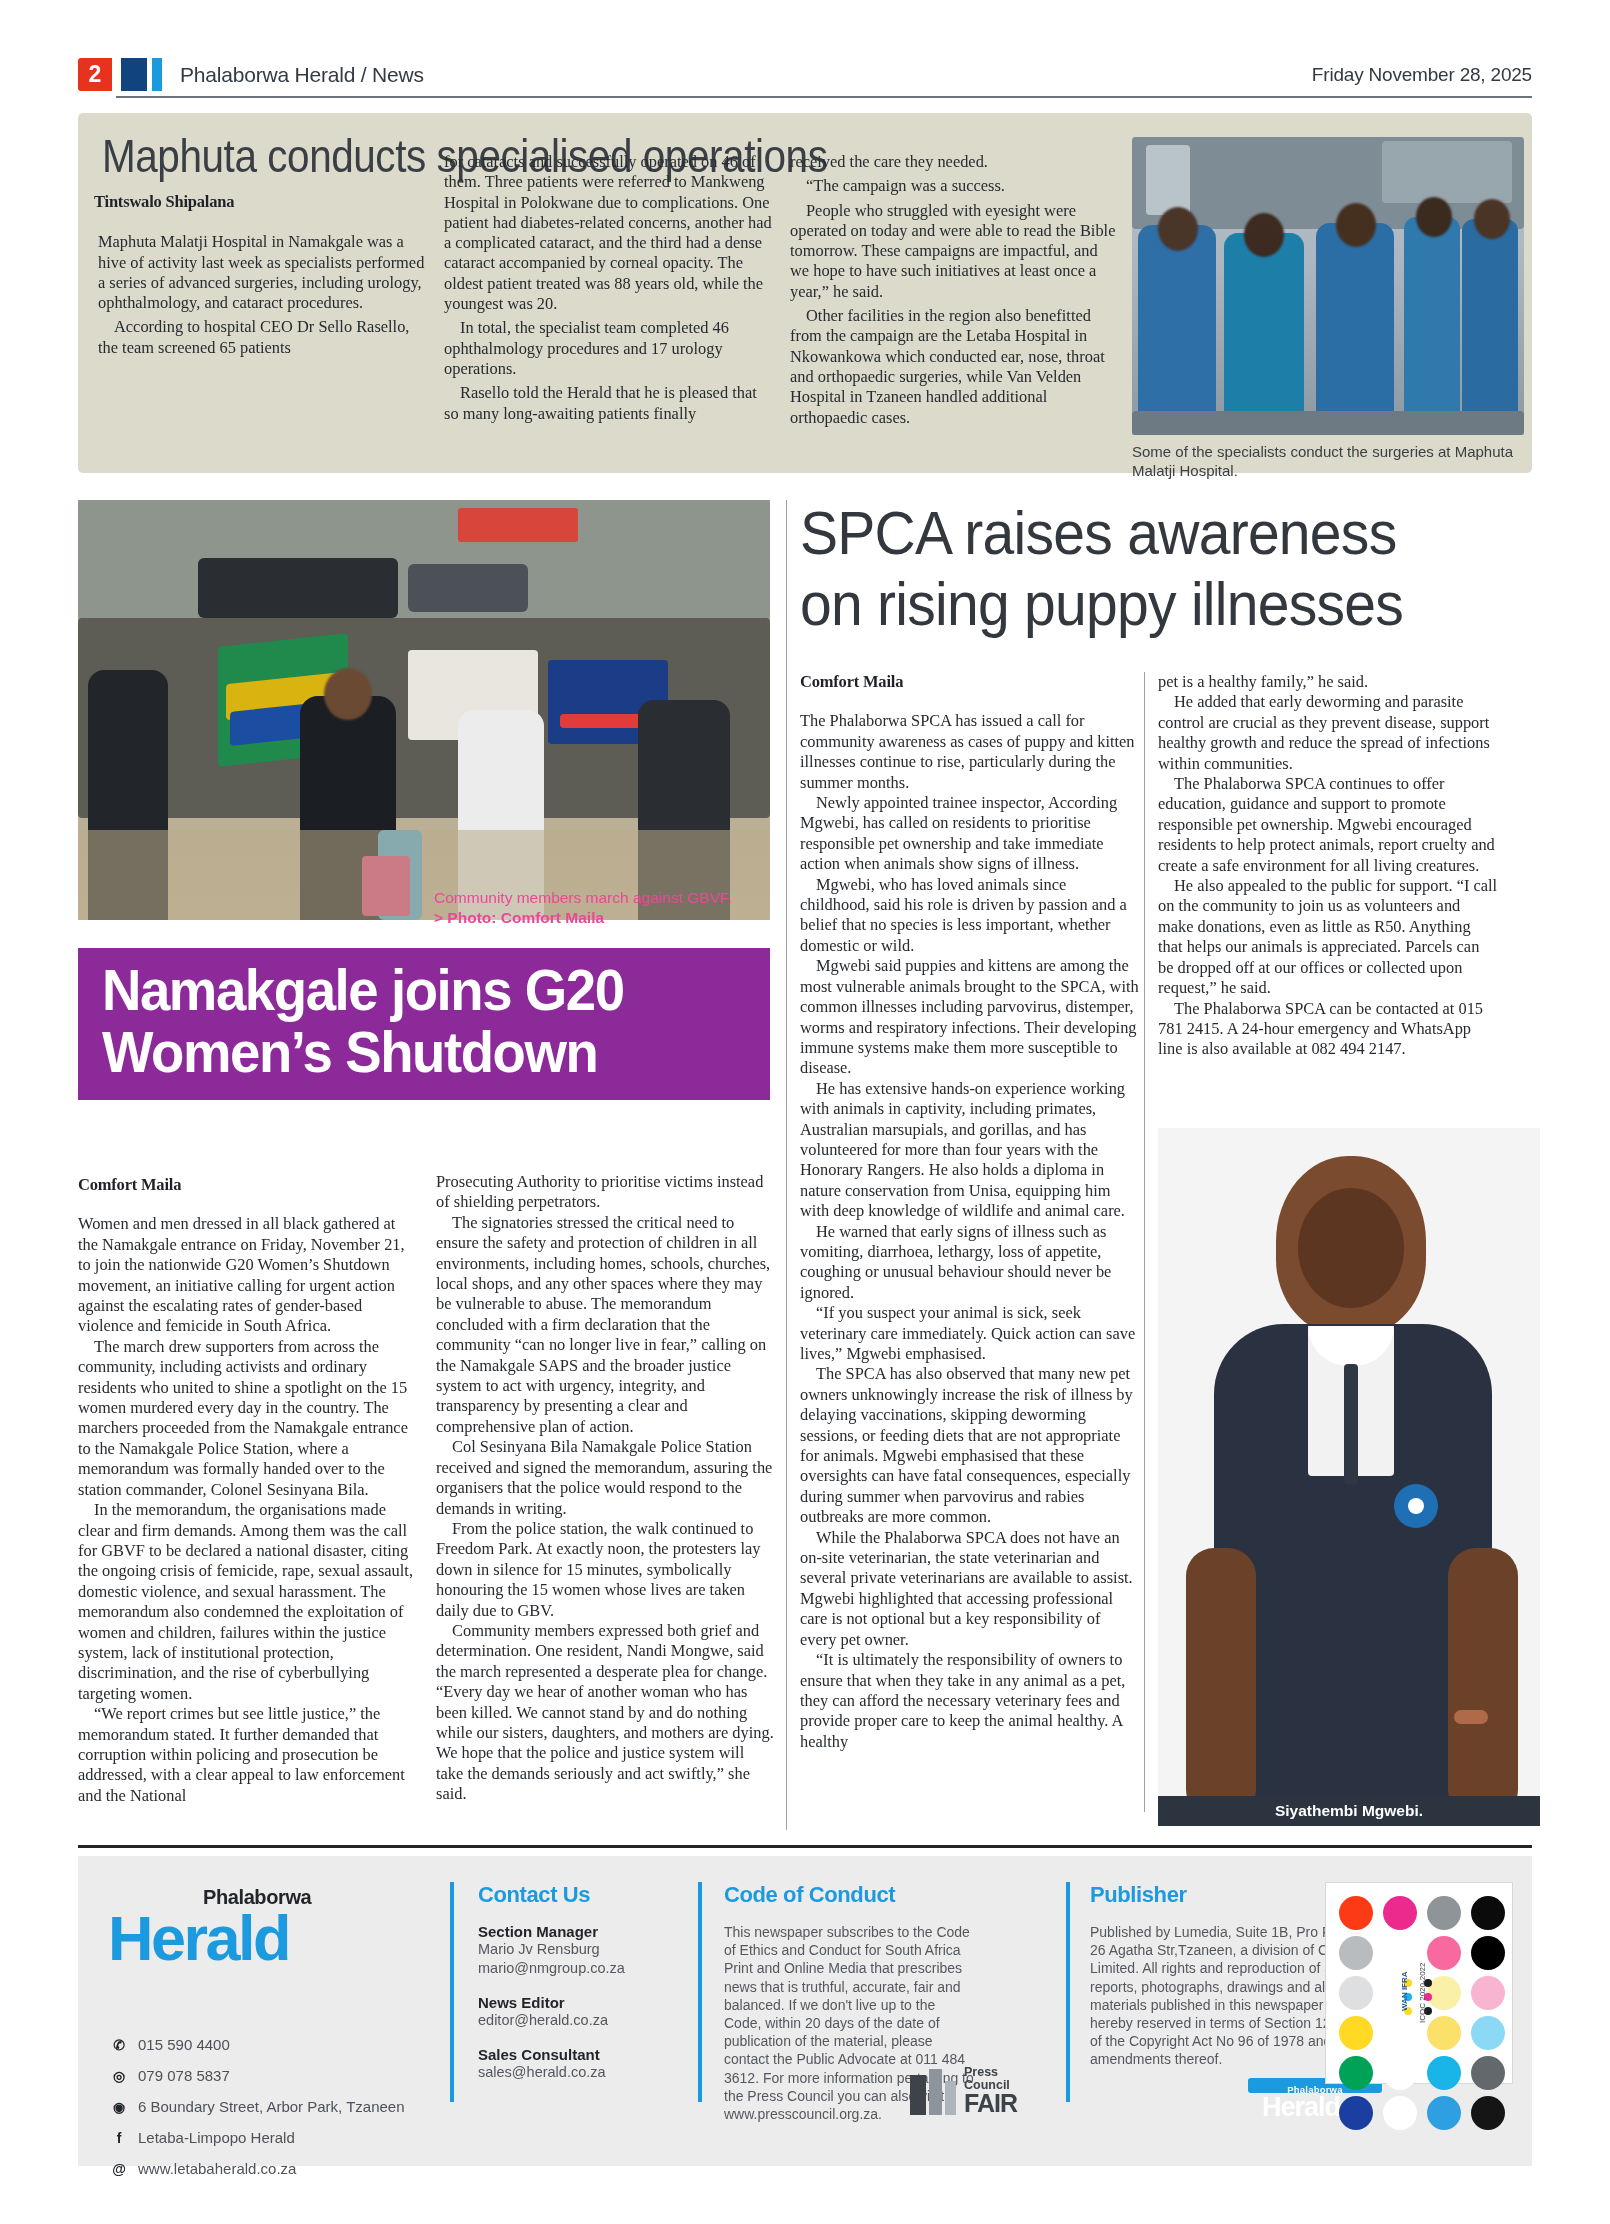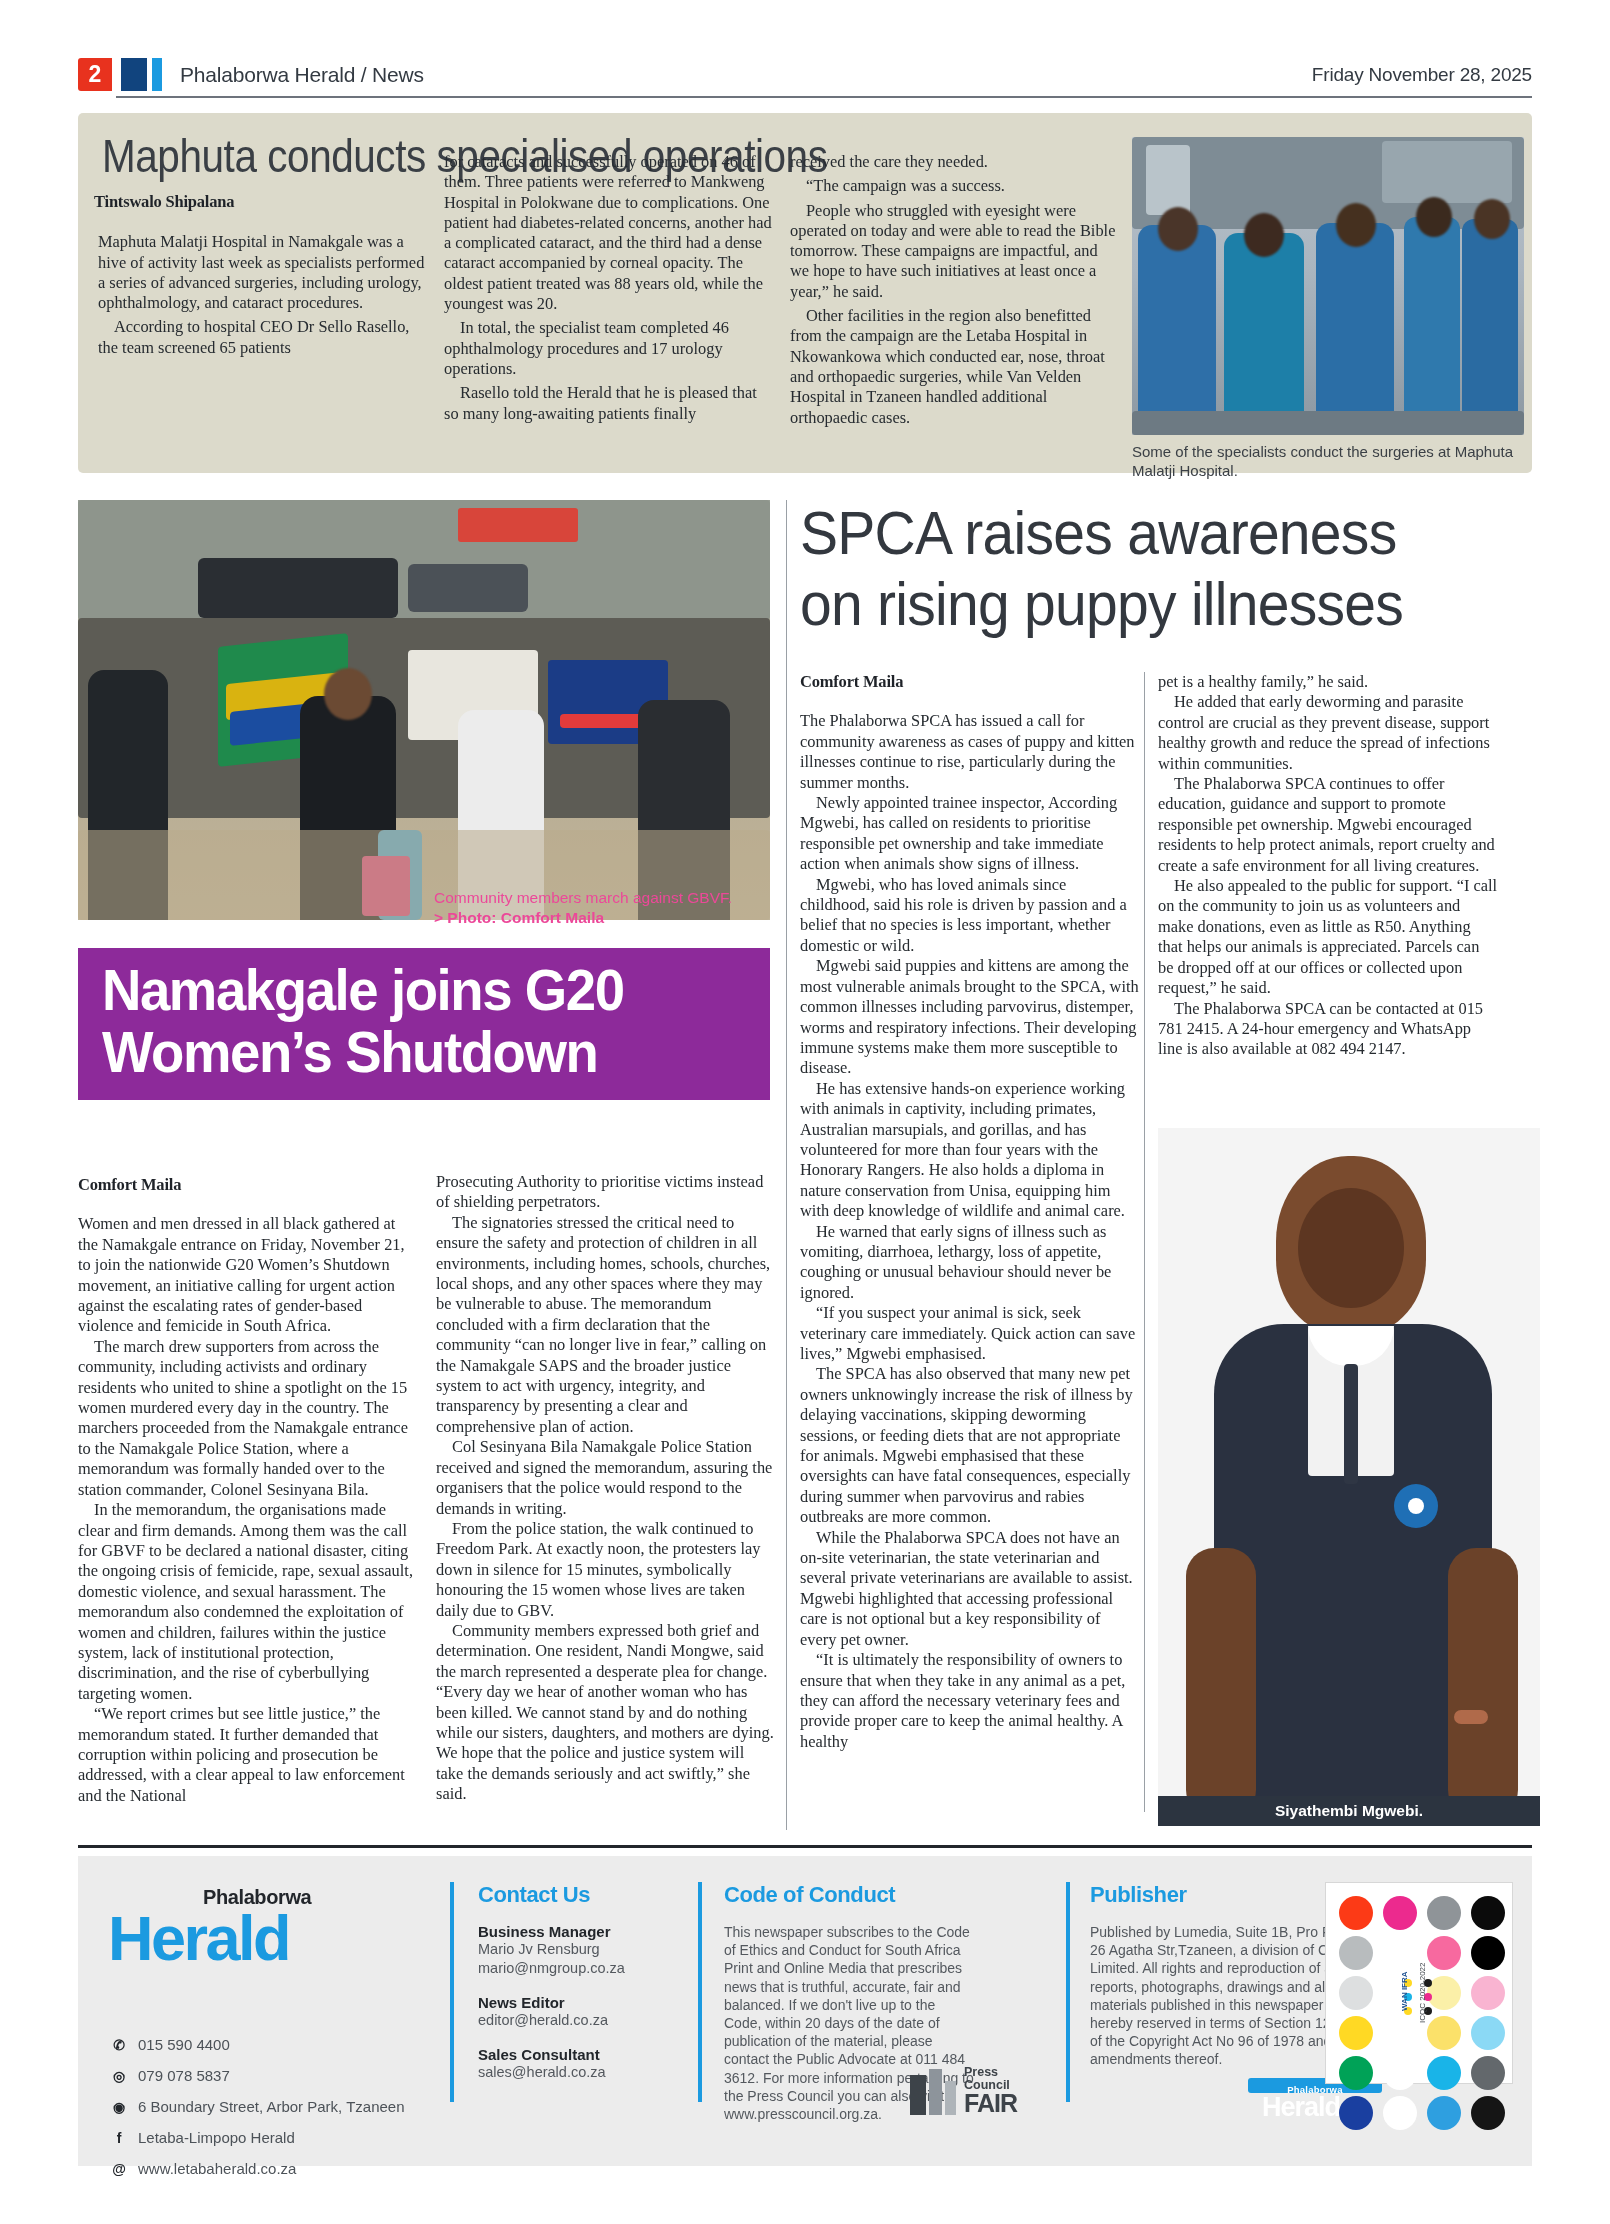--- a/index.html
+++ b/index.html
@@ -312,21 +312,21 @@
       <div class="cl-row">
         <div class="cl-ico">@</div>
         <div>www.letabaherald.co.za</div>
       </div>
     </div>
 
     <div class="fdivider" style="left:372px"></div>
 
     <div class="fcol" style="left:400px;width:190px">
       <div class="fhead">Contact Us</div>
-      <div class="fsub" style="margin-top:0">Business Manager</div>
+      <div class="fsub" style="margin-top:0">Section Manager</div>
       <div class="ftxt">Mario Jv Rensburg</div>
       <div class="ftxt">mario@nmgroup.co.za</div>
       <div class="fsub">News Editor</div>
       <div class="ftxt">editor@herald.co.za</div>
       <div class="fsub">Sales Consultant</div>
       <div class="ftxt">sales@herald.co.za</div>
     </div>
 
     <div class="fdivider" style="left:620px"></div>
 

